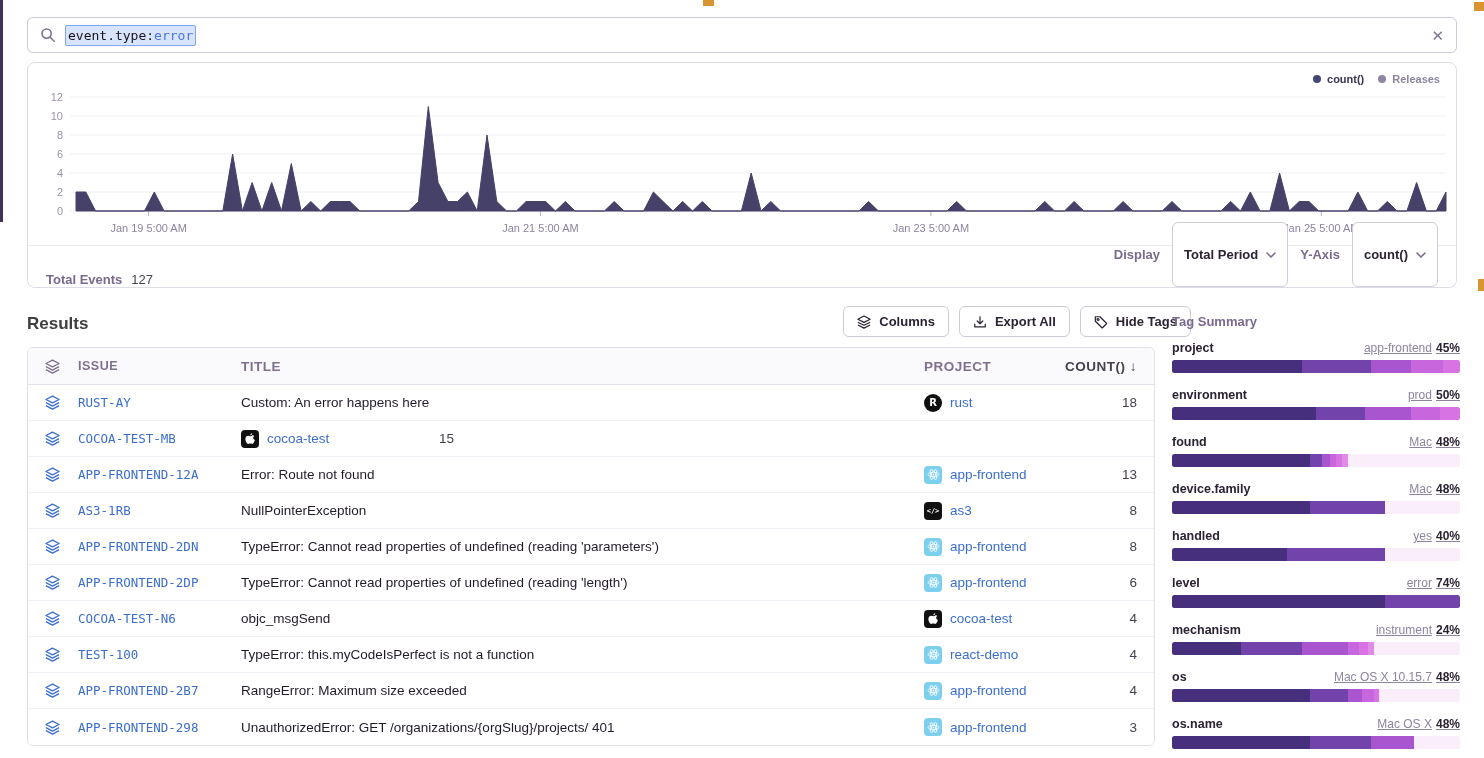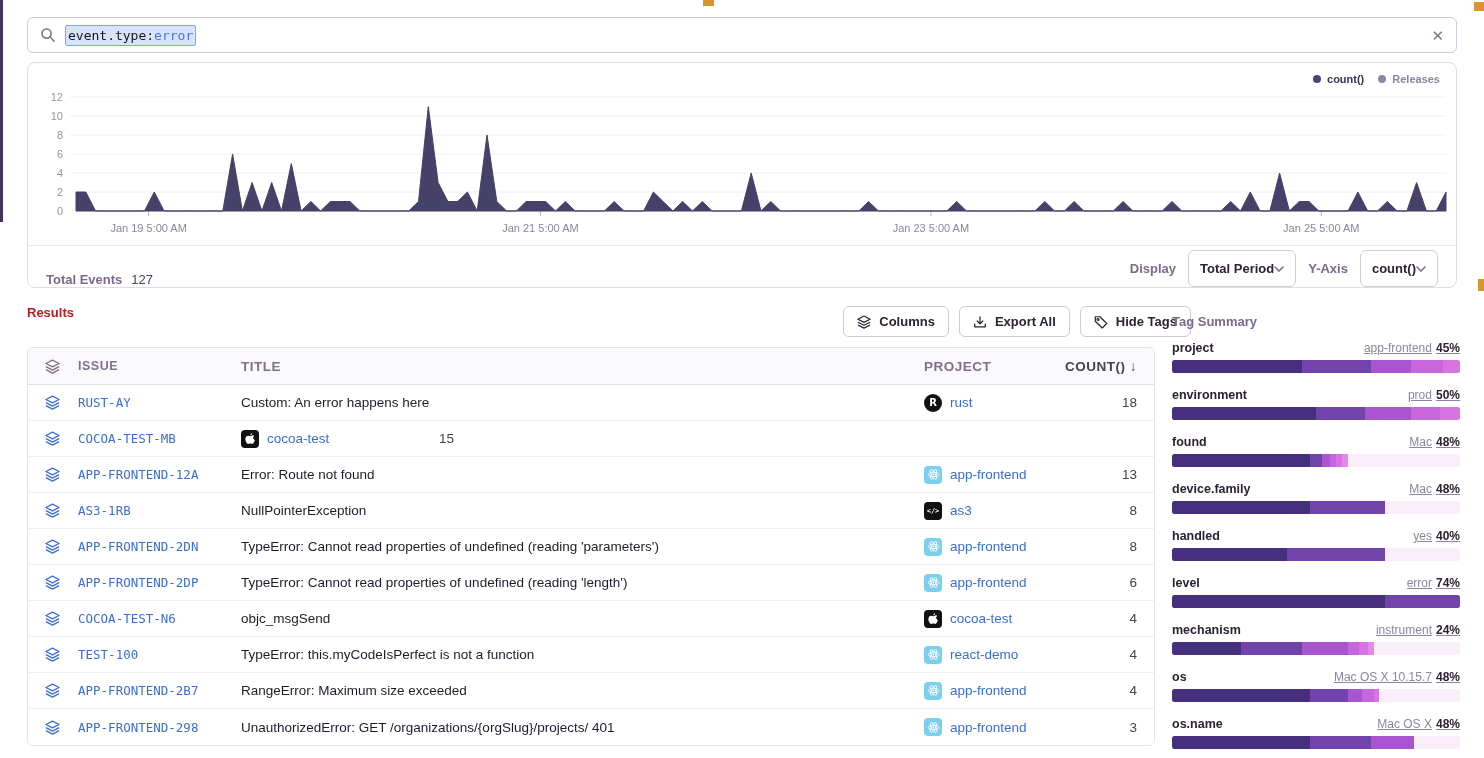--- a/index.html
+++ b/index.html
@@ -45,29 +45,29 @@
   .chart-area { position:absolute; left:0; top:24px; width:1428px; height:168px; }
   .chart-footer {
     position:absolute; left:0; bottom:0; width:100%; height:42px;
     border-top:1px solid #ebe7ef; display:flex; align-items:flex-end; padding:0 18px;
     border-radius:0 0 8px 8px; background:#fff;
   }
   .tf-label { font-size:13px; font-weight:700; color:#7a6a8e; }
   .tf-value { font-size:13px; color:#4a4356; margin-left:9px; }
   .chart-footer .right { margin-left:auto; display:flex; align-items:center; gap:12px; }
   .drop-btn {
-    display:flex; align-items:center; background:#fff;
-    border:1px solid #d2cbdb; border-radius:6px; padding:10px 11px;
+    display:flex; align-items:center; gap:8px; background:#fff;
+    border:1px solid #d2cbdb; border-radius:6px; padding:24px 11px;
     font-size:13px; font-weight:700; color:#2b2233; cursor:pointer;
     font-family:"Liberation Sans", sans-serif;
   }
   .chev { color:#80708f; display:flex; }
 
   
-  .results-heading { position:absolute; left:27px; top:305px; font-size:13px; font-weight:700; color:#b91c1c; }
+  .results-heading { position:absolute; left:27px; top:314px; font-size:17px; font-weight:700; color:#404040; }
   .action-btns { position:absolute; top:306px; left:889px; width:302px; display:flex; gap:10px; justify-content:flex-end; }
   .act-btn {
     display:flex; align-items:center; gap:8px; background:#fff;
     border:1px solid #cfc8d7; border-radius:6px; padding:7px 13px;
     font-size:13px; font-weight:700; color:#2b2233; cursor:pointer; white-space:nowrap;
     font-family:"Liberation Sans", sans-serif;
   }
   .act-btn svg { display:block; }
 
   

